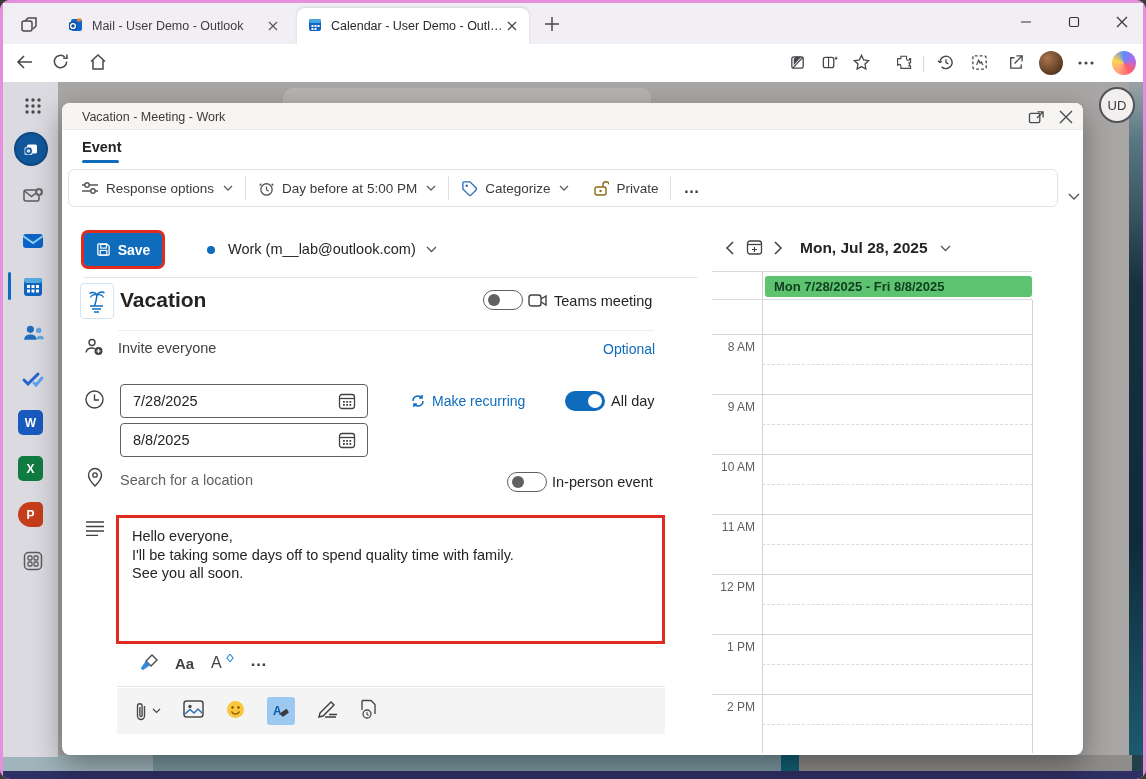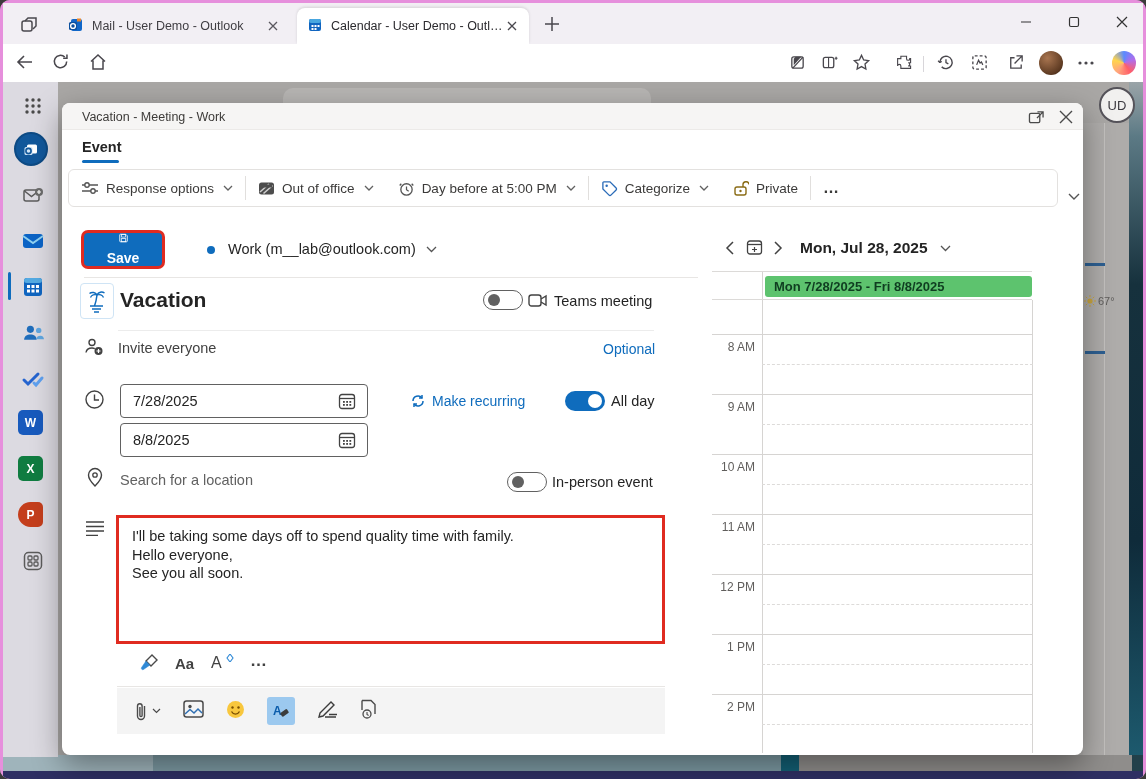--- a/index.html
+++ b/index.html
@@ -44,21 +44,21 @@
   .dialog { left:62px; top:103px; width:1021px; height:652px; background:#fff; border-radius:8px; box-shadow:0 10px 30px rgba(0,0,0,.38); }
   .dlg-titlebar { left:0; top:0; width:1021px; height:27px; background:#f6f5f4; border-radius:8px 8px 0 0; border-bottom:1px solid #eceae8; }
   .dlg-title { left:20px; top:7px; font-size:12.5px; color:#3d3b39; }
   .event-tab { left:20px; top:36px; font-size:14.5px; font-weight:bold; color:#242424; }
   .event-underline { left:20px; top:57px; width:37px; height:3px; background:#0f6cbd; border-radius:2px; }
   .ribbon { left:6px; top:66px; width:990px; height:38px; border:1px solid #e3e1df; border-radius:6px; background:#fff; display:flex; align-items:center; }
   .rb-item { display:flex; align-items:center; gap:7px; font-size:13.5px; color:#3b3a39; padding:0 12px; height:100%; }
   .rb-sep { width:1px; height:24px; background:#e1dfdd; }
   .chev { color:#616161; display:flex; align-items:center; margin-left:2px; }
 
-  .savebtn { left:22px; top:130px; width:78px; height:33px; background:#0f6cbd; color:#fff; border-radius:4px; display:flex; align-items:center; justify-content:center; gap:7px; font-size:14px; font-weight:bold; box-shadow:0 0 0 3px #e02b20;flex-direction:column; }
+  .savebtn { left:22px; top:130px; width:78px; height:33px; background:#0f6cbd; color:#fff; border-radius:4px; display:flex; align-items:center; justify-content:center; gap:7px; font-size:14px; font-weight:bold; box-shadow:0 0 0 3px #e02b20; }
   .acct-dot { left:145px; top:143px; width:8px; height:8px; border-radius:50%; background:#0f6cbd; }
   .acct { left:166px; top:138px; font-size:14.5px; color:#242424; display:flex; align-items:center; gap:8px; }
   .hdiv { height:1px; background:#e8e6e4; }
 
   .palmbox { left:18px; top:180px; width:34px; height:36px; border:1px solid #cfe4f5; border-radius:4px; display:flex; align-items:center; justify-content:center; color:#0f6cbd; }
   .evtitle { left:58px; top:185px; font-size:21px; font-weight:bold; color:#242424; }
   .toggle { width:40px; height:20px; border-radius:10px; }
   .toggle.off { border:1px solid #616161; background:#fff; }
   .toggle.off .knob { position:absolute; left:4px; top:3px; width:12px; height:12px; border-radius:50%; background:#616161; }
   .toggle.on { background:#0f6cbd; }
@@ -239,32 +239,20 @@
           <circle cx="3" cy="3" r="1.6" fill="#49474d"></circle>
           <circle cx="9" cy="3" r="1.6" fill="#49474d"></circle>
           <circle cx="15" cy="3" r="1.6" fill="#49474d"></circle>
         </svg>
     </div>
     <div class="abs" style="left:1109px;top:7px;width:24px;height:24px;border-radius:50%;background:conic-gradient(#5a8bff,#b16cea,#ff5e69,#ffa57d,#ffd54d,#5a8bff);"></div>
   </div>
 
   <div class="abs page-bg"></div>
   <div class="abs bg-search"></div>
-  <div class="abs bg-right">
-    <div class="abs" style="left:0;top:0;width:22px;height:632px;border-right:1px solid #c2c0be;"></div>
-    <div class="abs" style="left:2px;top:140px;width:20px;height:3px;background:#2d5f91;"></div>
-    <div class="abs" style="left:2px;top:228px;width:20px;height:3px;background:#2d5f91;"></div>
-    <div class="abs" style="left:1px;top:172px;display:flex;align-items:center;gap:2px;">
-      <svg width="12" height="12" viewBox="0 0 12 12">
-          <circle cx="6" cy="6" r="2.6" fill="#c9a53f"></circle>
-          <path d="M6 0v2M6 10v2M0 6h2M10 6h2M1.8 1.8l1.4 1.4M8.8 8.8l1.4 1.4M10.2 1.8L8.8 3.2M3.2 8.8L1.8 10.2" stroke="#c9a53f" stroke-width="1"></path>
-        </svg>
-      <span style="font-size:11px;color:#5f5d5b;">67°</span>
-    </div>
-  </div>
   <div class="abs bg-photo"></div>
   <div class="abs bg-avatar">UD</div>
   <div class="abs bg-bottombar"></div>
   <div class="abs bg-frame-bottom"></div>
 
   <div class="abs sidebar">
     <div class="abs sb-ico" style="top:11px;">
       <svg width="18" height="18" viewBox="0 0 18 18">
           <g fill="#4a4a4a">
             <circle cx="3" cy="3" r="1.7"></circle>
@@ -376,33 +364,20 @@
           </svg>
         <span>Response options</span>
         <span class="chev">
             <svg width="10" height="6" viewBox="0 0 10 6">
               <path d="M1 1l4 4 4-4" fill="none" stroke="#616161" stroke-width="1.3"></path>
             </svg>
           </span>
       </div>
       <div class="rb-sep"></div>
       <div class="rb-item">
-        <svg width="17" height="15" viewBox="0 0 17 15">
-            <rect x="1" y="1.5" width="15" height="12" rx="2.5" fill="#4d4d4d"></rect>
-            <path d="M2 11l9-8M5.5 12.5l9-8" stroke="#cfcfcf" stroke-width="1.6"></path>
-            <rect x="3" y="3.5" width="11" height="3" fill="#4d4d4d"></rect>
-          </svg>
-        <span>Out of office</span>
-        <span class="chev">
-            <svg width="10" height="6" viewBox="0 0 10 6">
-              <path d="M1 1l4 4 4-4" fill="none" stroke="#616161" stroke-width="1.3"></path>
-            </svg>
-          </span>
-      </div>
-      <div class="rb-item">
         <svg width="17" height="17" viewBox="0 0 18 18">
             <circle cx="9" cy="10" r="6" fill="none" stroke="#555" stroke-width="1.4"></circle>
             <path d="M9 7v3.2l2.3 1.6" fill="none" stroke="#555" stroke-width="1.3"></path>
             <path d="M3.5 4L1.8 5.8M14.5 4l1.7 1.8" stroke="#555" stroke-width="1.4"></path>
           </svg>
         <span>Day before at 5:00 PM</span>
         <span class="chev">
             <svg width="10" height="6" viewBox="0 0 10 6">
               <path d="M1 1l4 4 4-4" fill="none" stroke="#616161" stroke-width="1.3"></path>
             </svg>
@@ -548,22 +523,22 @@
         <span class="knob"></span>
       </div>
     <div class="abs lbl" style="left:490px;top:371px;">In-person event</div>
 
     <div class="abs rowicon" style="left:23px;top:417px;">
       <svg width="20" height="16" viewBox="0 0 20 16">
           <path d="M1 2h18M1 6.5h18M1 11h18M1 15.5h12" stroke="#424242" stroke-width="1.5"></path>
         </svg>
     </div>
     <div class="abs descbox">
+      <div>Hello everyone,</div>
       <div>I'll be taking some days off to spend quality time with family.</div>
-      <div>Hello everyone,</div>
       <div>See you all soon.</div>
     </div>
 
     <div class="abs" style="left:77px;top:550px;">
       <svg width="20" height="20" viewBox="0 0 20 20">
           <path d="M13 2l5 5-6 6-5-5z" fill="none" stroke="#4a4a4a" stroke-width="1.4"></path>
           <path d="M7 8l-4.5 6.5c-.8 1.2.8 2.8 2 2L11 12" fill="#2f89d6" stroke="#2f89d6" stroke-width=".5"></path>
         </svg>
     </div>
     <div class="abs fmt-glyph" style="left:113px;top:552px;font-weight:bold;">Aa</div>

